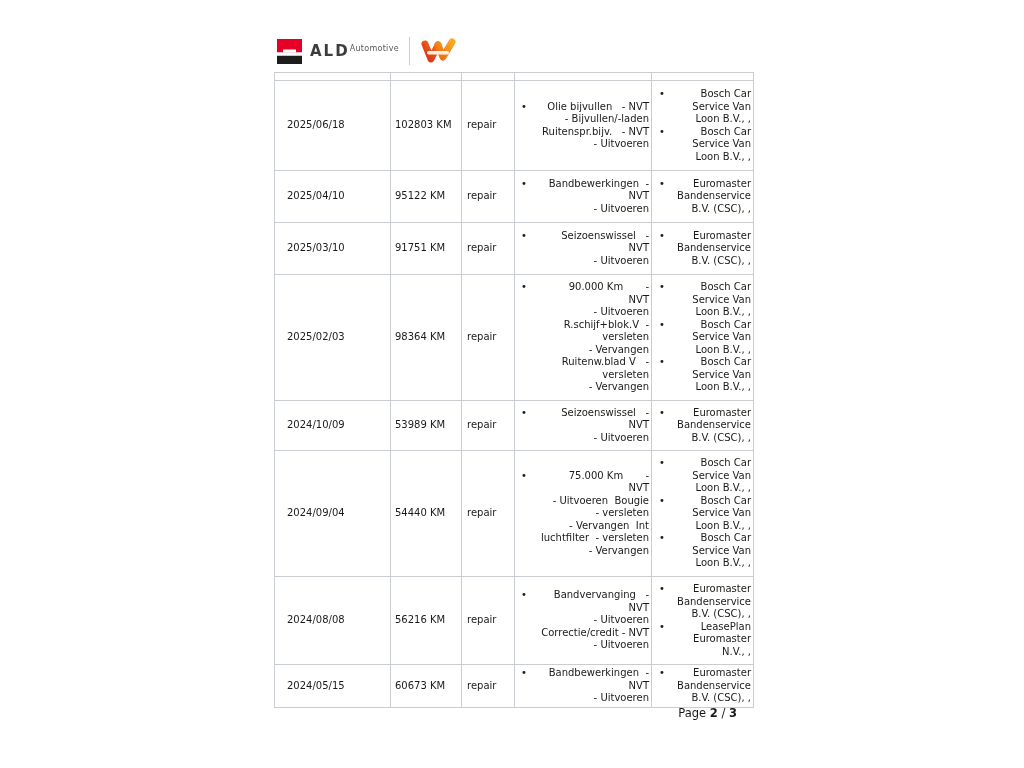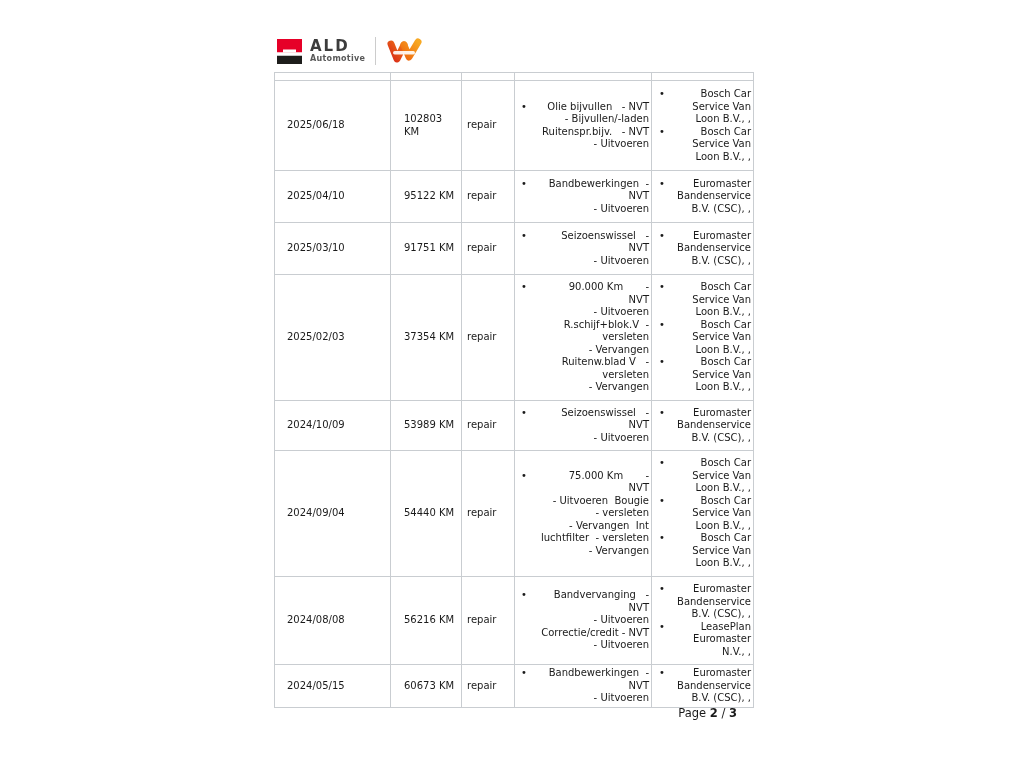--- a/index.html
+++ b/index.html
@@ -4,41 +4,41 @@
 <style>
   html,body{margin:0;padding:0;}
   body{
     width:1024px;height:768px;position:relative;background:#ffffff;
     font-family:"DejaVu Sans","Liberation Sans",sans-serif;color:#1a1a1a;
     overflow:hidden;
   }
   
   .brand{position:absolute;left:277px;top:36px;display:flex;align-items:center;}
   .ald-mark{width:25px;height:25px;display:block;}
-  .ald-text{margin-left:8px;display:flex;flex-direction:column;justify-content:center;}
+  .ald-text{margin-left:8px;display:flex;flex-direction:row;justify-content:center;}
   .ald-name{font-size:15px;font-weight:bold;letter-spacing:2px;color:#3c3c3c;line-height:15px;}
-  .ald-sub{font-size:8px;font-weight:bold;color:#585858;line-height:10px;letter-spacing:0.3px;text-align:center;}
+  .ald-sub{font-size:8px;font-weight:normal;color:#585858;line-height:10px;letter-spacing:0.3px;text-align:center;}
   .brand-divider{width:1px;height:28px;background:#cccccc;margin-left:10px;}
   .w-logo{margin-left:9px;width:40px;height:30px;display:block;}
   
   table.maint{
     position:absolute;left:274px;top:72px;width:479px;
     border-collapse:collapse;table-layout:fixed;
   }
   td{
     border:1px solid #c9cdd1;vertical-align:middle;
     font-size:10px;line-height:12.5px;padding:2px 4px;
     overflow:hidden;
   }
   tr.rhead{height:8px;}
   tr.rhead td{padding:0;}
   tr.r0{height:90px;} tr.r1{height:52px;} tr.r2{height:52px;} tr.r3{height:126px;}
   tr.r4{height:50px;} tr.r5{height:126px;} tr.r6{height:88px;} tr.r7{height:38px;}
   .c-date{padding-left:12px;}
-  .c-km{padding-left:13px;}
+  .c-km{padding-left:4px;}
   .c-type{padding-left:5px;}
   .c-works{padding:2px 2px 2px 2px;}
   .c-sup{padding:2px 2px 2px 3px;}
   .li{display:flex;align-items:flex-start;}
   .li .b{flex:0 0 14px;width:14px;padding-left:4px;font-size:10px;line-height:12.5px;}
   .li .t{flex:1;white-space:pre-wrap;word-wrap:break-word;text-align:right;}
   
   .pagebar{
     position:absolute;left:258px;top:706px;width:479px;text-align:right;
     font-size:11.5px;line-height:15px;color:#1a1a1a;
@@ -154,21 +154,21 @@
     <td class="c-sup">
       <div class="li">
         <span class="b">•</span>
         <span class="t"> Euromaster Bandenservice B.V. (CSC), ,</span>
       </div>
     </td>
   </tr>
 
   <tr class="r3">
     <td class="c-date">2025/02/03</td>
-    <td class="c-km">37354 KM</td>
+    <td class="c-km">98364 KM</td>
     <td class="c-type">repair</td>
     <td class="c-works">
       <div class="li">
         <span class="b">•</span>
         <span class="t"> 90.000 Km       -
 NVT
 - Uitvoeren
 R.schijf+blok.V  -
 versleten
 - Vervangen

